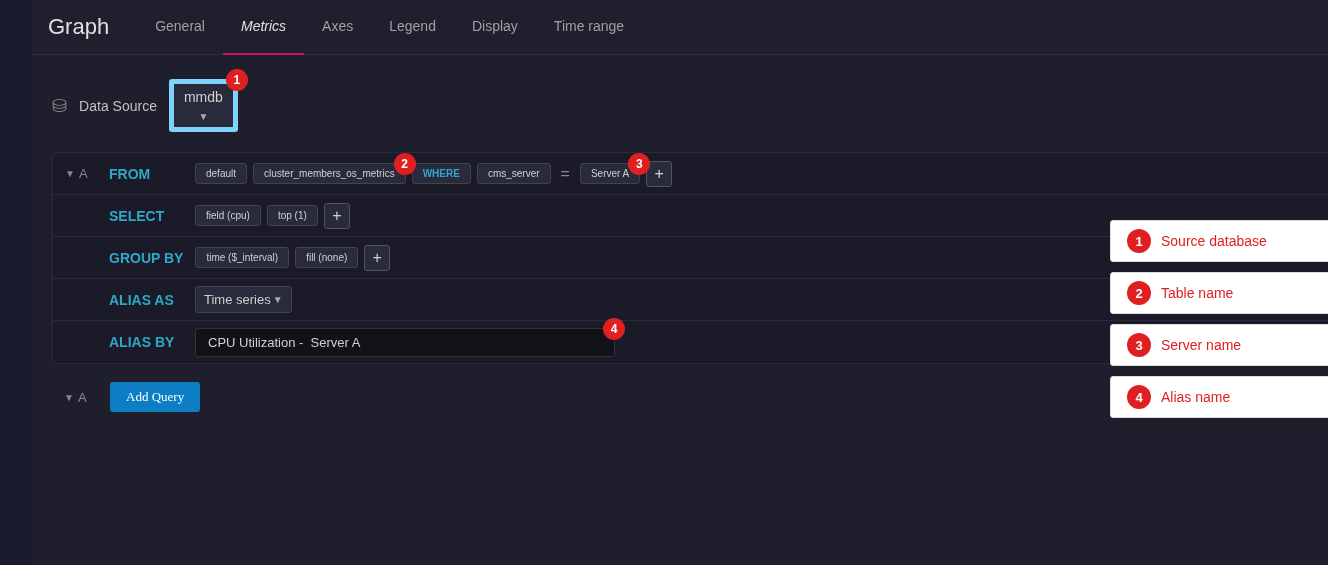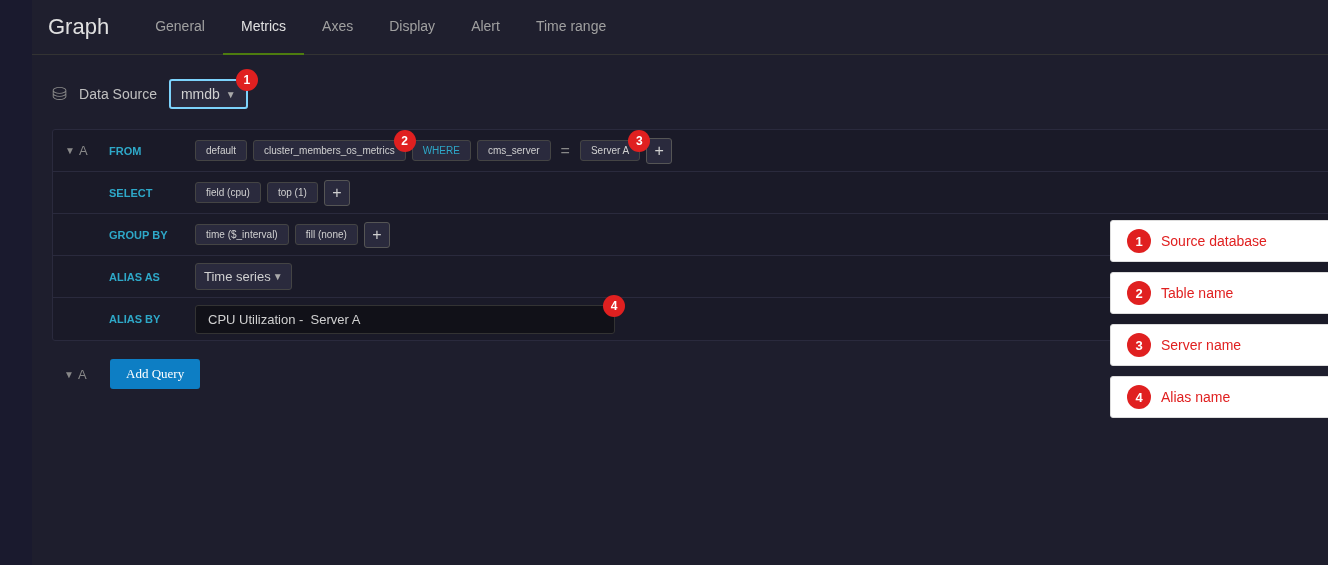--- a/index.html
+++ b/index.html
@@ -46,21 +46,22 @@
       align-items: center;
       font-size: 14px;
       color: #a0a0a0;
       cursor: pointer;
       border-bottom: 2px solid transparent;
       position: relative;
     }
 
     .tab.active {
       color: #e0e0e0;
-      border-bottom: 2px solid #4d7c0f;
+      border-bottom: 2px solid #be185d;
+      font-style: italic;
     }
 
     
     .main-content {
       background: #1e1e2d;
       flex: 1;
       padding: 16px 20px;
       display: flex;
       flex-direction: column;
       gap: 12px;
@@ -79,30 +80,31 @@
       font-size: 18px;
     }
 
     .datasource-label {
       font-size: 14px;
       color: #c0c0c0;
     }
 
     .datasource-dropdown {
       background: #2a2a3d;
-      border: 2px solid #7dd3fc;
+      border: 5px solid #7dd3fc;
       border-radius: 3px;
       padding: 5px 10px;
       color: #d0d0d0;
       font-size: 14px;
       display: flex;
       align-items: center;
       gap: 6px;
       cursor: pointer;
       position: relative;
+      flex-direction: column;
     }
 
     
     .query-section {
       background: #1a1a28;
       border: 1px solid #2a2a3d;
       border-radius: 3px;
       overflow: hidden;
     }
 
@@ -127,21 +129,21 @@
       font-size: 13px;
     }
 
     .arrow-icon {
       font-size: 10px;
     }
 
     .row-label {
       min-width: 90px;
       padding: 0 8px;
-      font-size: 11px;
+      font-size: 14px;
       color: #2ea8c8;
       font-weight: 600;
     }
 
     .row-content {
       display: flex;
       align-items: center;
       gap: 6px;
       padding: 0 4px;
       flex: 1;
@@ -152,20 +154,21 @@
       border: 1px solid #444;
       border-radius: 3px;
       padding: 4px 10px;
       font-size: 10px;
       color: #d0d0d0;
       cursor: pointer;
     }
 
     .tag-cyan {
       color: #2ea8c8;
+      font-weight: bold;
     }
 
     .add-btn {
       background: #2a2a3d;
       border: 1px solid #555;
       border-radius: 3px;
       width: 26px;
       height: 26px;
       display: flex;
       align-items: center;
@@ -306,24 +309,24 @@
     <div class="tab">
       <span>General</span>
     </div>
     <div class="tab active">
       <span>Metrics</span>
     </div>
     <div class="tab">
       <span>Axes</span>
     </div>
     <div class="tab">
+      <span>Legend</span>
+    </div>
+    <div class="tab">
       <span>Display</span>
-    </div>
-    <div class="tab">
-      <span>Alert</span>
     </div>
     <div class="tab">
       <span>Time range</span>
     </div>
   </div>
 
   <div class="main-content">
 
     <div class="datasource-row">
       <span class="db-icon">⛁</span>

